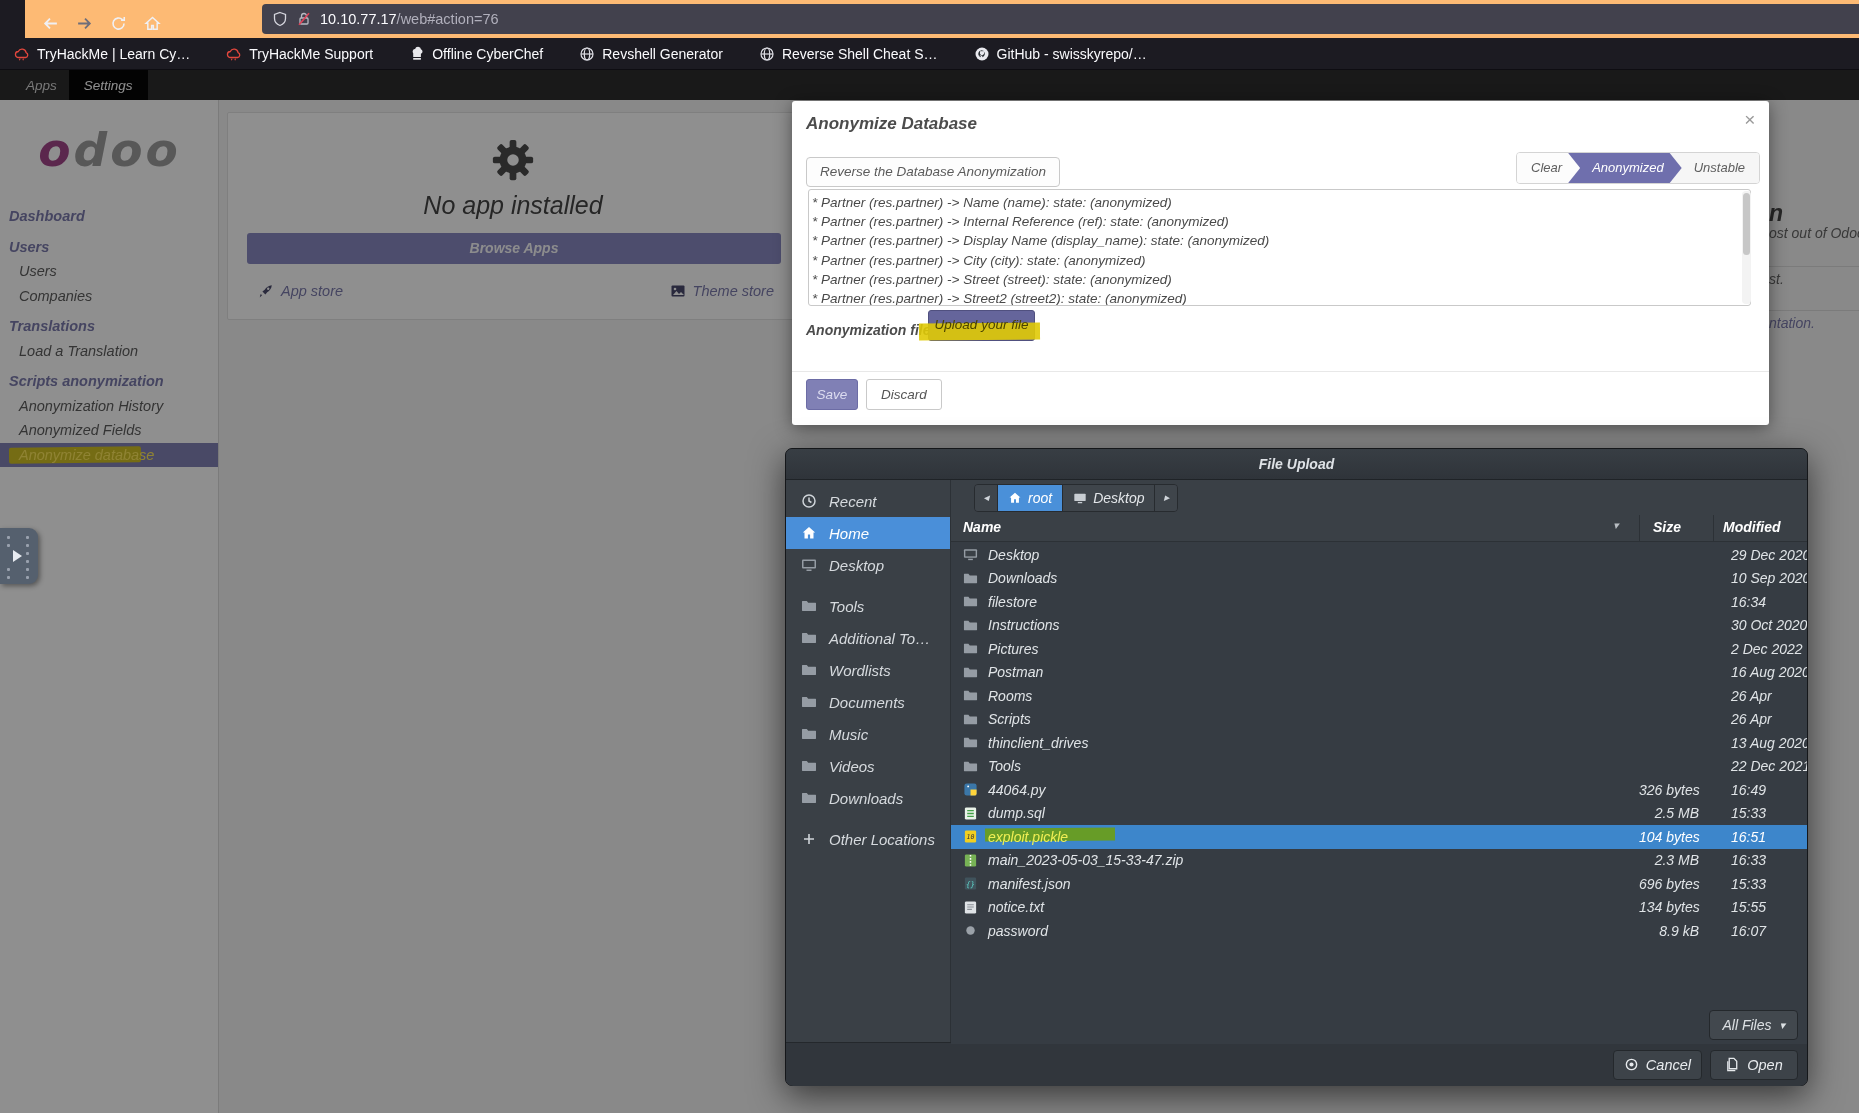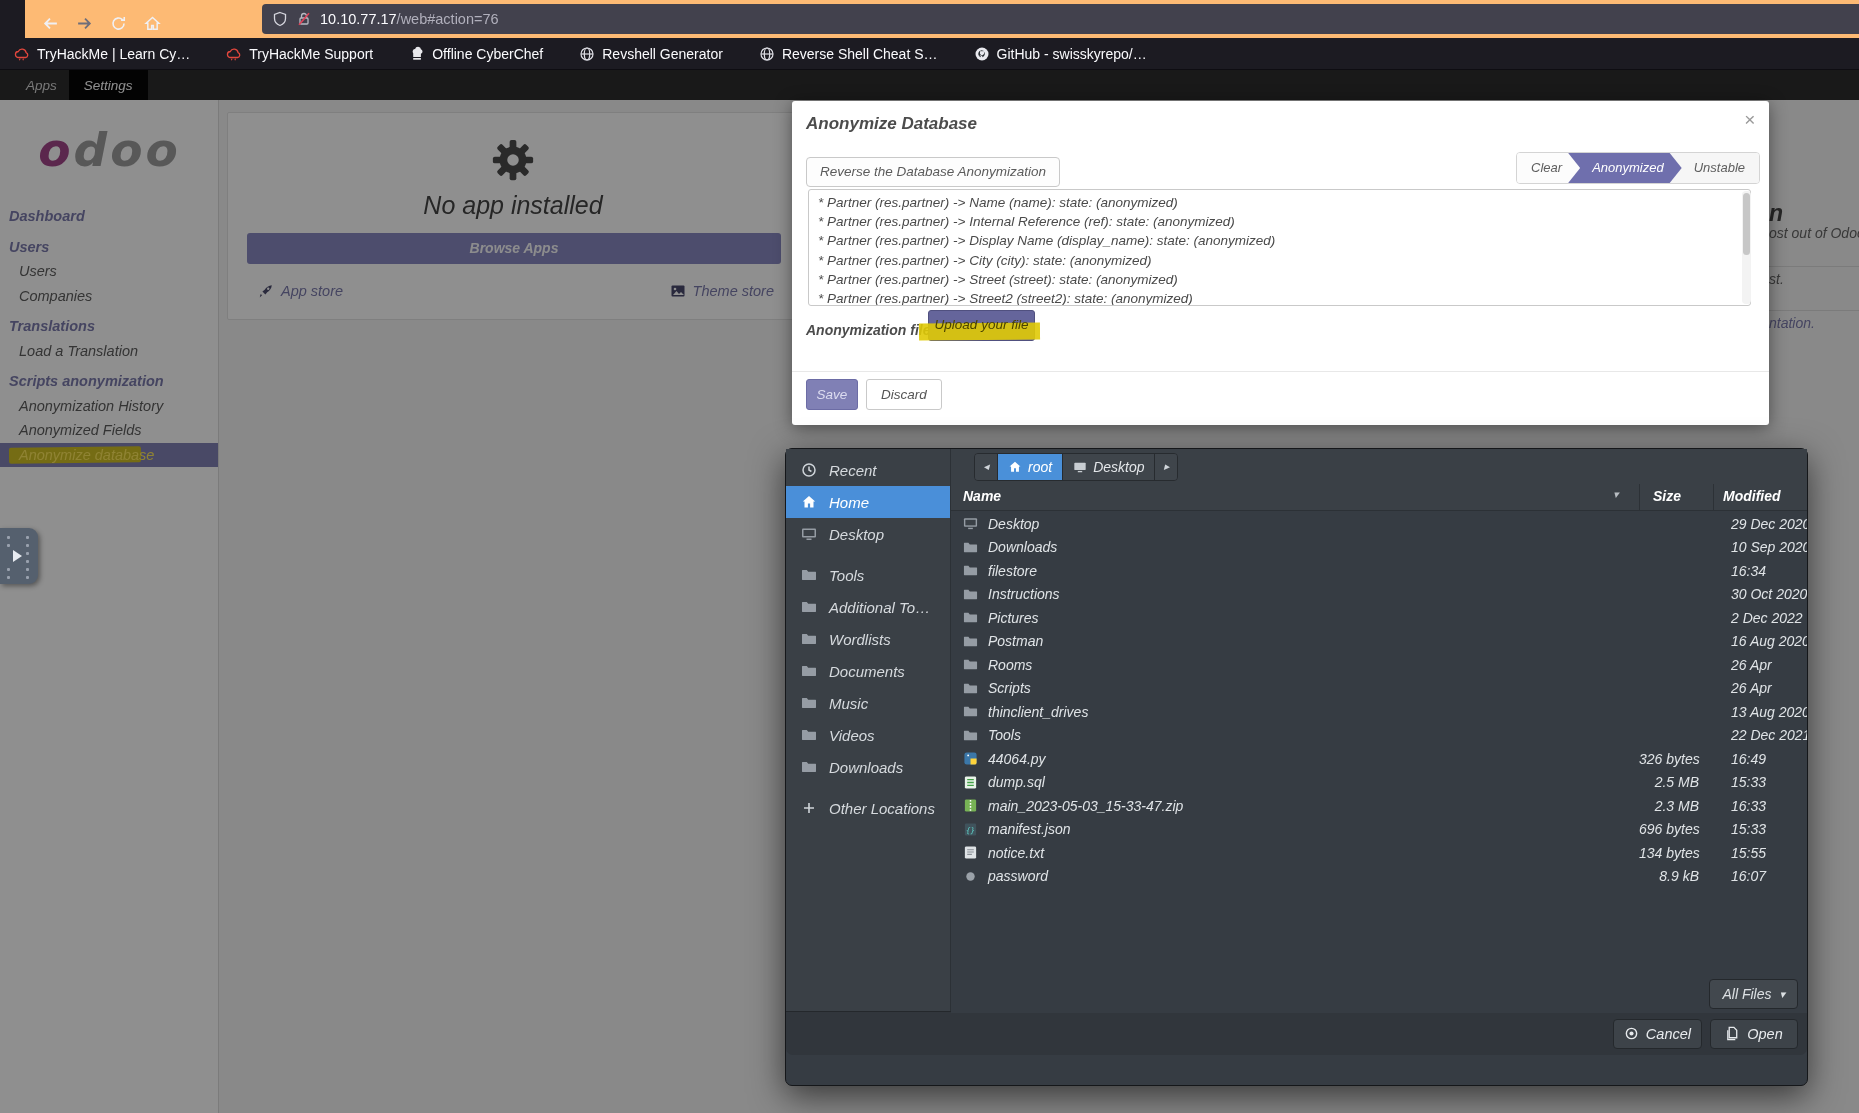--- a/index.html
+++ b/index.html
@@ -55,21 +55,21 @@
     border-radius:4px;background:#fdfdfd;color:#5b5b5b;font-size:13.5px;}
   #pillbar{position:absolute;right:9px;top:51px;height:30px;display:flex;border:1px solid #d4d4d4;border-radius:4px;
     background:#fff;overflow:hidden;}
   .pill{height:30px;line-height:30px;font-size:13px;color:#5e5e5e;background:#f6f6f6;padding:0 18px 0 24px;position:relative;
     clip-path:polygon(0 0,calc(100% - 12px) 0,100% 50%,calc(100% - 12px) 100%,0 100%);margin-left:-12px;}
   .pill:first-child{margin-left:0;padding-left:14px;z-index:3;background:#fcfcfc;}
   .pill:nth-child(2){z-index:2;}
   .pill:last-child{clip-path:none;z-index:1;padding-right:14px;}
   .pill.active{background:#6f6fad;color:#fff;}
   #m-log{position:absolute;left:16px;top:88px;width:943px;height:117px;border:1px solid #c9c9c9;border-radius:3px;
-    background:#fff;box-sizing:border-box;padding:3px 20px 3px 9px;overflow:hidden;}
+    background:#fff;box-sizing:border-box;padding:3px 20px 3px 3px;overflow:hidden;}
   .logline{font-size:13.5px;line-height:19.2px;color:#4a4a4a;white-space:nowrap;}
   #m-scroll{position:absolute;right:18px;top:90px;width:9px;height:113px;background:#f3f3f3;border-radius:4px;}
   #m-thumb{position:absolute;left:1px;top:2px;width:7px;height:62px;background:#c7c7c7;border-radius:4px;}
   #m-filelabel{position:absolute;left:14px;top:221px;font-size:14px;font-weight:bold;color:#4c4c4c;}
   #upload-btn{position:absolute;left:136px;top:209px;height:31px;width:107px;background:#65659b;border:1px solid #50507f;border-radius:3px;box-sizing:border-box;}
   #upload-marker{position:absolute;left:127px;top:222px;width:121px;height:17px;background:#e0ca06;opacity:.9;transform:rotate(-.4deg);z-index:2;}
   #upload-label{position:absolute;left:136px;top:209px;width:107px;height:31px;line-height:30px;text-align:center;
     z-index:3;color:#4a4300;font-size:13.5px;}
   #m-divider{position:absolute;left:0;right:0;top:270px;height:1px;background:#e8e8e8;}
   #m-save{position:absolute;left:14px;top:278px;height:31px;width:52px;background:#8080b5;border:1px solid #6c6ca5;
@@ -325,20 +325,21 @@
     <div id="m-filelabel">Anonymization file</div>
     <div id="upload-btn"></div>
     <div id="upload-marker"></div>
     <div id="upload-label">Upload your file</div>
     <div id="m-divider"></div>
     <div id="m-save">Save</div>
     <div id="m-discard">Discard</div>
   </div>
 
   <div id="gtk">
+    <div id="gtk-title">File Upload</div>
     <div id="gtk-body">
       <div id="gtk-sidebar">
           <div class="gsb-item">
             <span style="display: flex;">
               <svg viewBox="0 0 16 16">
                 <circle cx="8" cy="8" r="6" fill="none" stroke="#cfd4d9" stroke-width="1.5"></circle>
                 <path d="M8 4.5V8l2.4 1.5" stroke="#cfd4d9" stroke-width="1.5" fill="none"></path>
               </svg>
             </span>
             <span>Recent</span>
@@ -596,20 +597,33 @@
                 <span style="display: flex;">
                   <svg viewBox="0 0 16 16">
                     <rect x="2" y="1.5" width="12" height="13" rx="1.5" fill="#e9f3e9"></rect>
                     <path d="M4.5 5h7M4.5 8h7M4.5 11h7" stroke="#43a047" stroke-width="1.4"></path>
                   </svg>
                 </span>
                 <span class="nmwrap"><span class="nmtext">dump.sql</span></span>
               </div>
               <div class="fsize">2.5 MB</div>
               <div class="fmod">15:33</div>
+            </div>
+            <div class="frow sel">
+              <div class="fname">
+                <span style="display: flex;">
+                  <svg viewBox="0 0 16 16">
+                    <rect x="2" y="1.5" width="12" height="13" rx="1.5" fill="#f2cf1f"></rect>
+                    <text x="8" y="11" font-size="7" text-anchor="middle" fill="#333" font-family="DejaVu Sans Mono,monospace">10</text>
+                  </svg>
+                </span>
+                <span class="nmwrap"><span class="gmark"></span><span class="nmtext">exploit.pickle</span></span>
+              </div>
+              <div class="fsize">104 bytes</div>
+              <div class="fmod">16:51</div>
             </div>
             <div class="frow">
               <div class="fname">
                 <span style="display: flex;">
                   <svg viewBox="0 0 16 16">
                     <rect x="2" y="1.5" width="12" height="13" rx="1.5" fill="#77b255"></rect>
                     <path d="M8 2v12" stroke="#fff" stroke-width="1.6" stroke-dasharray="1.8 1.5"></path>
                   </svg>
                 </span>
                 <span class="nmwrap"><span class="nmtext">main_2023-05-03_15-33-47.zip</span></span>

